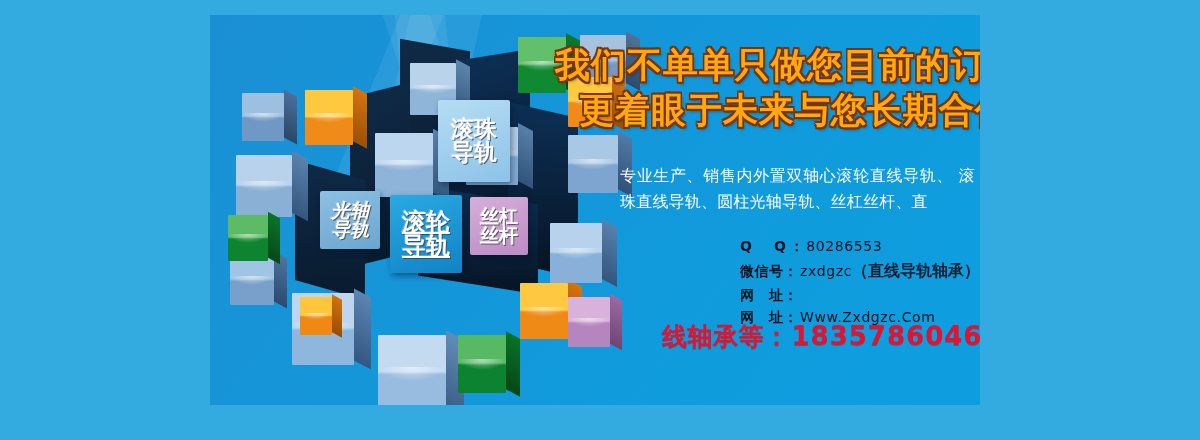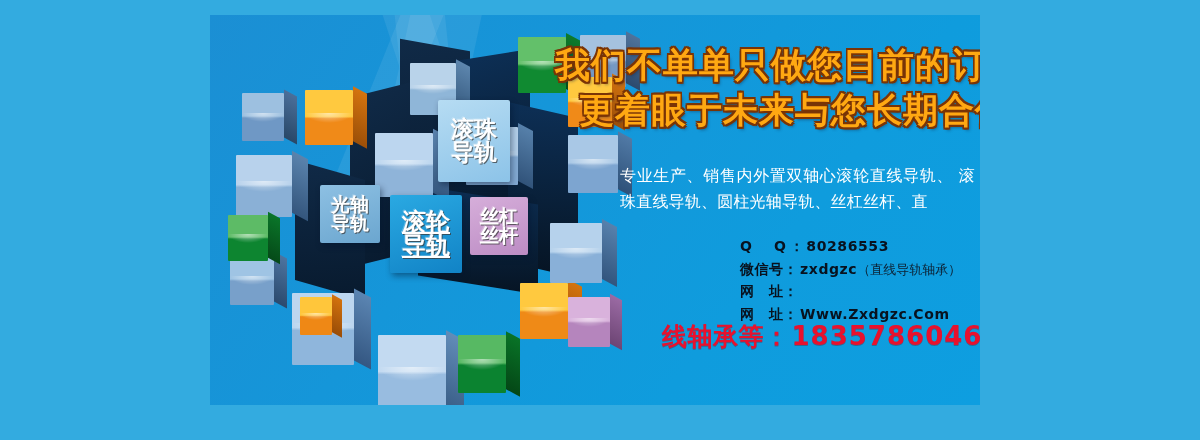--- a/index.html
+++ b/index.html
@@ -68,22 +68,22 @@
     position:absolute;left:410px;top:148px;width:355px;
     color:#ffffff;font-size:16px;line-height:1.62;text-align:justify;
     letter-spacing:.2px;
   }
   #desc .last{text-align:right;display:block;}
 
   #contact{position:absolute;left:530px;top:220px;width:260px;color:#0b1b2c;}
   .crow{display:flex;align-items:baseline;font-size:14px;line-height:1.62;white-space:nowrap;}
   .ckey{font-weight:bold;color:#08121f;letter-spacing:.5px;}
   .ckey.spaced{letter-spacing:4px;}
-  .cval{font-weight:bold;color:#08121f;letter-spacing:.6px;margin-left:2px;}
-  .cnote{font-size:13px;font-weight:normal;color:#0d2032;letter-spacing:0;}
+  .cval{font-weight:normal;color:#08121f;letter-spacing:.6px;margin-left:2px;}
+  .cnote{font-size:16px;font-weight:bold;color:#0d2032;letter-spacing:0;}
 
   #phone{
     position:absolute;left:452px;top:305px;white-space:nowrap;
     color:#e8112d;font-weight:bold;font-size:25px;letter-spacing:.5px;
     text-shadow:0 1px 0 rgba(120,0,10,.35);
   }
   #phone .num{font-size:26px;letter-spacing:1px;margin-left:2px;}
 </style>
 </head>
 <body>
@@ -199,21 +199,21 @@
       <div class="cube" style="left:318px;top:120px;width:50px;height:58px;--c1:#a9c8e6;--c2:#7da5d0;">
         <div class="side" style="left:50px;width:14px;--s1:#517aa6;--s2:#2e5179;transform:skewY(28deg);"></div>
         <div class="face"></div>
       </div>
 
       <div class="label" style="left:188px;top:85px;width:72px;height:82px;background:linear-gradient(160deg,#b6dcf3,#8cc3e8);font-size:23px;">
         <span>滚珠</span>
         <span>导轨</span>
       </div>
 
-      <div class="label" style="left:70px;top:170px;width:60px;height:58px;background:linear-gradient(160deg,#8dc0e3,#6ba6cf);font-size:19px;">
+      <div class="label" style="left:70px;top:176px;width:60px;height:58px;background:linear-gradient(160deg,#8dc0e3,#6ba6cf);font-size:19px;font-style:italic;">
         <span>光轴</span>
         <span>导轨</span>
       </div>
 
       <div class="label" style="left:140px;top:180px;width:72px;height:78px;background:linear-gradient(160deg,#2aa9e2,#1183c6);font-size:24px;text-decoration:underline;">
         <span>滚轮</span>
         <span>导轨</span>
       </div>
 
       <div class="label" style="left:220px;top:182px;width:58px;height:58px;background:linear-gradient(160deg,#d6aeda,#bc8cc4);font-size:19px;">

